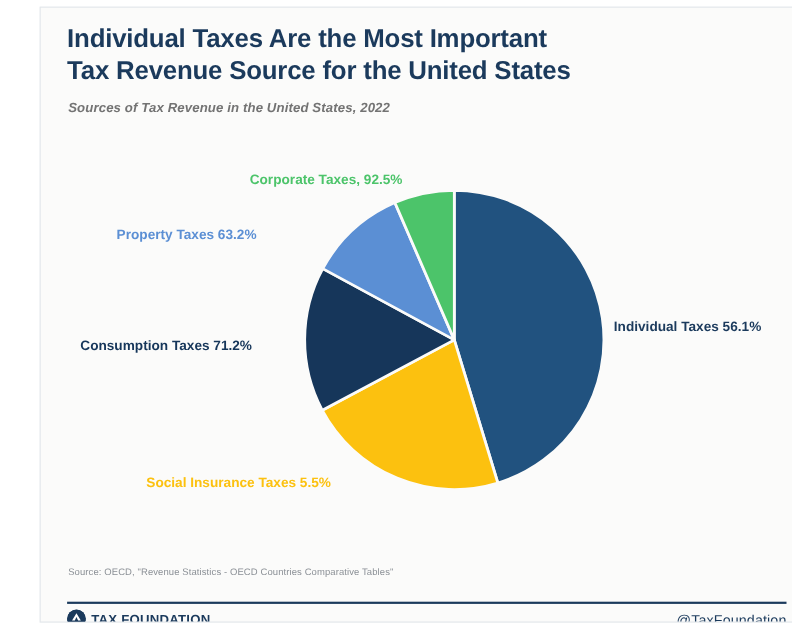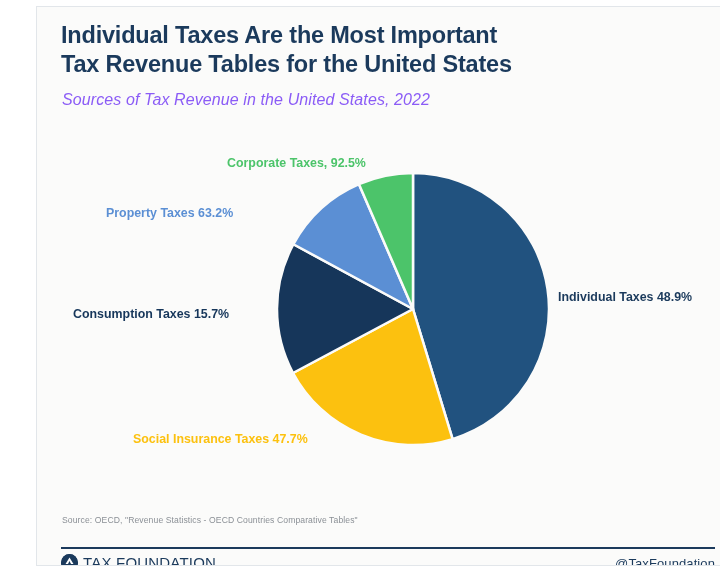--- a/index.html
+++ b/index.html
@@ -33,24 +33,25 @@
     font-size: 23.5px;
     line-height: 29px;
     font-weight: bold;
     color: #1b3a5c;
     letter-spacing: -0.2px;
   }
   #subtitle {
     position: absolute;
     left: 25px;
     top: 84px;
-    font-size: 16px;
+    font-size: 12px;
     font-style: italic;
-    color: #8b5cf6;
+    color: #737373;
     letter-spacing: 0.1px;
+    font-weight: bold;
   }
   #plot {
     position: absolute;
     left: 0;
     top: 0;
     width: 702px;
     height: 560px;
   }
   .slice-label {
     position: absolute;
@@ -90,65 +91,65 @@
     gap: 5px;
   }
   #brand-mark {
     width: 17px;
     height: 17px;
     border-radius: 50%;
     background: #1b3a5c;
     display: block;
   }
   #brand-text {
-    font-size: 15px;
-    font-weight: normal;
+    font-size: 12px;
+    font-weight: bold;
     color: #1b3a5c;
     letter-spacing: 0.2px;
   }
   #handle {
     position: absolute;
     right: 0;
     top: 3px;
     font-size: 13px;
     color: #1b3a5c;
     letter-spacing: 0.1px;
   }
 </style>
 </head>
 <body>
 
 <div id="card">
 
   <div id="title">
     <span>Individual Taxes Are the Most Important</span><br>
-    <span>Tax Revenue Tables for the United States</span>
+    <span>Tax Revenue Source for the United States</span>
   </div>
 
   <div id="subtitle">Sources of Tax Revenue in the United States, 2022</div>
 
   <svg id="plot" viewBox="0 0 702 560" xmlns="http://www.w3.org/2000/svg">
     <g id="slices">
         <path d="M 376 302 L 376 166 A 136 136 0 0 1 415.58091868864494 432.11283901200096 Z" fill="#21527f" stroke="#fbfbfa" stroke-width="2.5" stroke-linejoin="round"></path>
         <path d="M 376 302 L 415.58091868864494 432.11283901200096 A 136 136 0 0 1 256.0083932048464 366.0157347744853 Z" fill="#fcc10f" stroke="#fbfbfa" stroke-width="2.5" stroke-linejoin="round"></path>
         <path d="M 376 302 L 256.0083932048464 366.0157347744853 A 136 136 0 0 1 256.41298181408433 237.23160430116027 Z" fill="#16365a" stroke="#fbfbfa" stroke-width="2.5" stroke-linejoin="round"></path>
         <path d="M 376 302 L 256.41298181408433 237.23160430116027 A 136 136 0 0 1 321.98788687366977 177.1853709069786 Z" fill="#5b8fd4" stroke="#fbfbfa" stroke-width="2.5" stroke-linejoin="round"></path>
         <path d="M 376 302 L 321.98788687366977 177.1853709069786 A 136 136 0 0 1 376 166 Z" fill="#4cc46a" stroke="#fbfbfa" stroke-width="2.5" stroke-linejoin="round"></path>
       </g>
   </svg>
 
   <div class="slice-label" style="left:190px; top:149px; color:#4cc46a;">Corporate Taxes, 92.5%</div>
 
   <div class="slice-label" style="left:69px; top:199px; color:#5b8fd4;">Property Taxes 63.2%</div>
 
-  <div class="slice-label" style="left:36px; top:300px; color:#16365a;">Consumption Taxes 15.7%</div>
+  <div class="slice-label" style="left:36px; top:300px; color:#16365a;">Consumption Taxes 71.2%</div>
 
-  <div class="slice-label" style="left:96px; top:425px; color:#fcc10f;">Social Insurance Taxes 47.7%</div>
+  <div class="slice-label" style="left:96px; top:425px; color:#fcc10f;">Social Insurance Taxes 5.5%</div>
 
-  <div class="slice-label" style="left:521px; top:283px; color:#1b3a5c;">Individual Taxes 48.9%</div>
+  <div class="slice-label" style="left:521px; top:283px; color:#1b3a5c;">Individual Taxes 56.1%</div>
 
   <div id="source">Source: OECD, "Revenue Statistics - OECD Countries Comparative Tables"</div>
 
   <div id="footer-rule"></div>
 
   <div id="footer">
     <div id="brand">
       <svg id="brand-mark" viewBox="0 0 34 34" xmlns="http://www.w3.org/2000/svg">
         <circle cx="17" cy="17" r="17" fill="#1b3a5c"></circle>
         <path d="M9 20 L17 7 L25 20 L20 20 L17 14 L14 20 Z" fill="#ffffff"></path>

